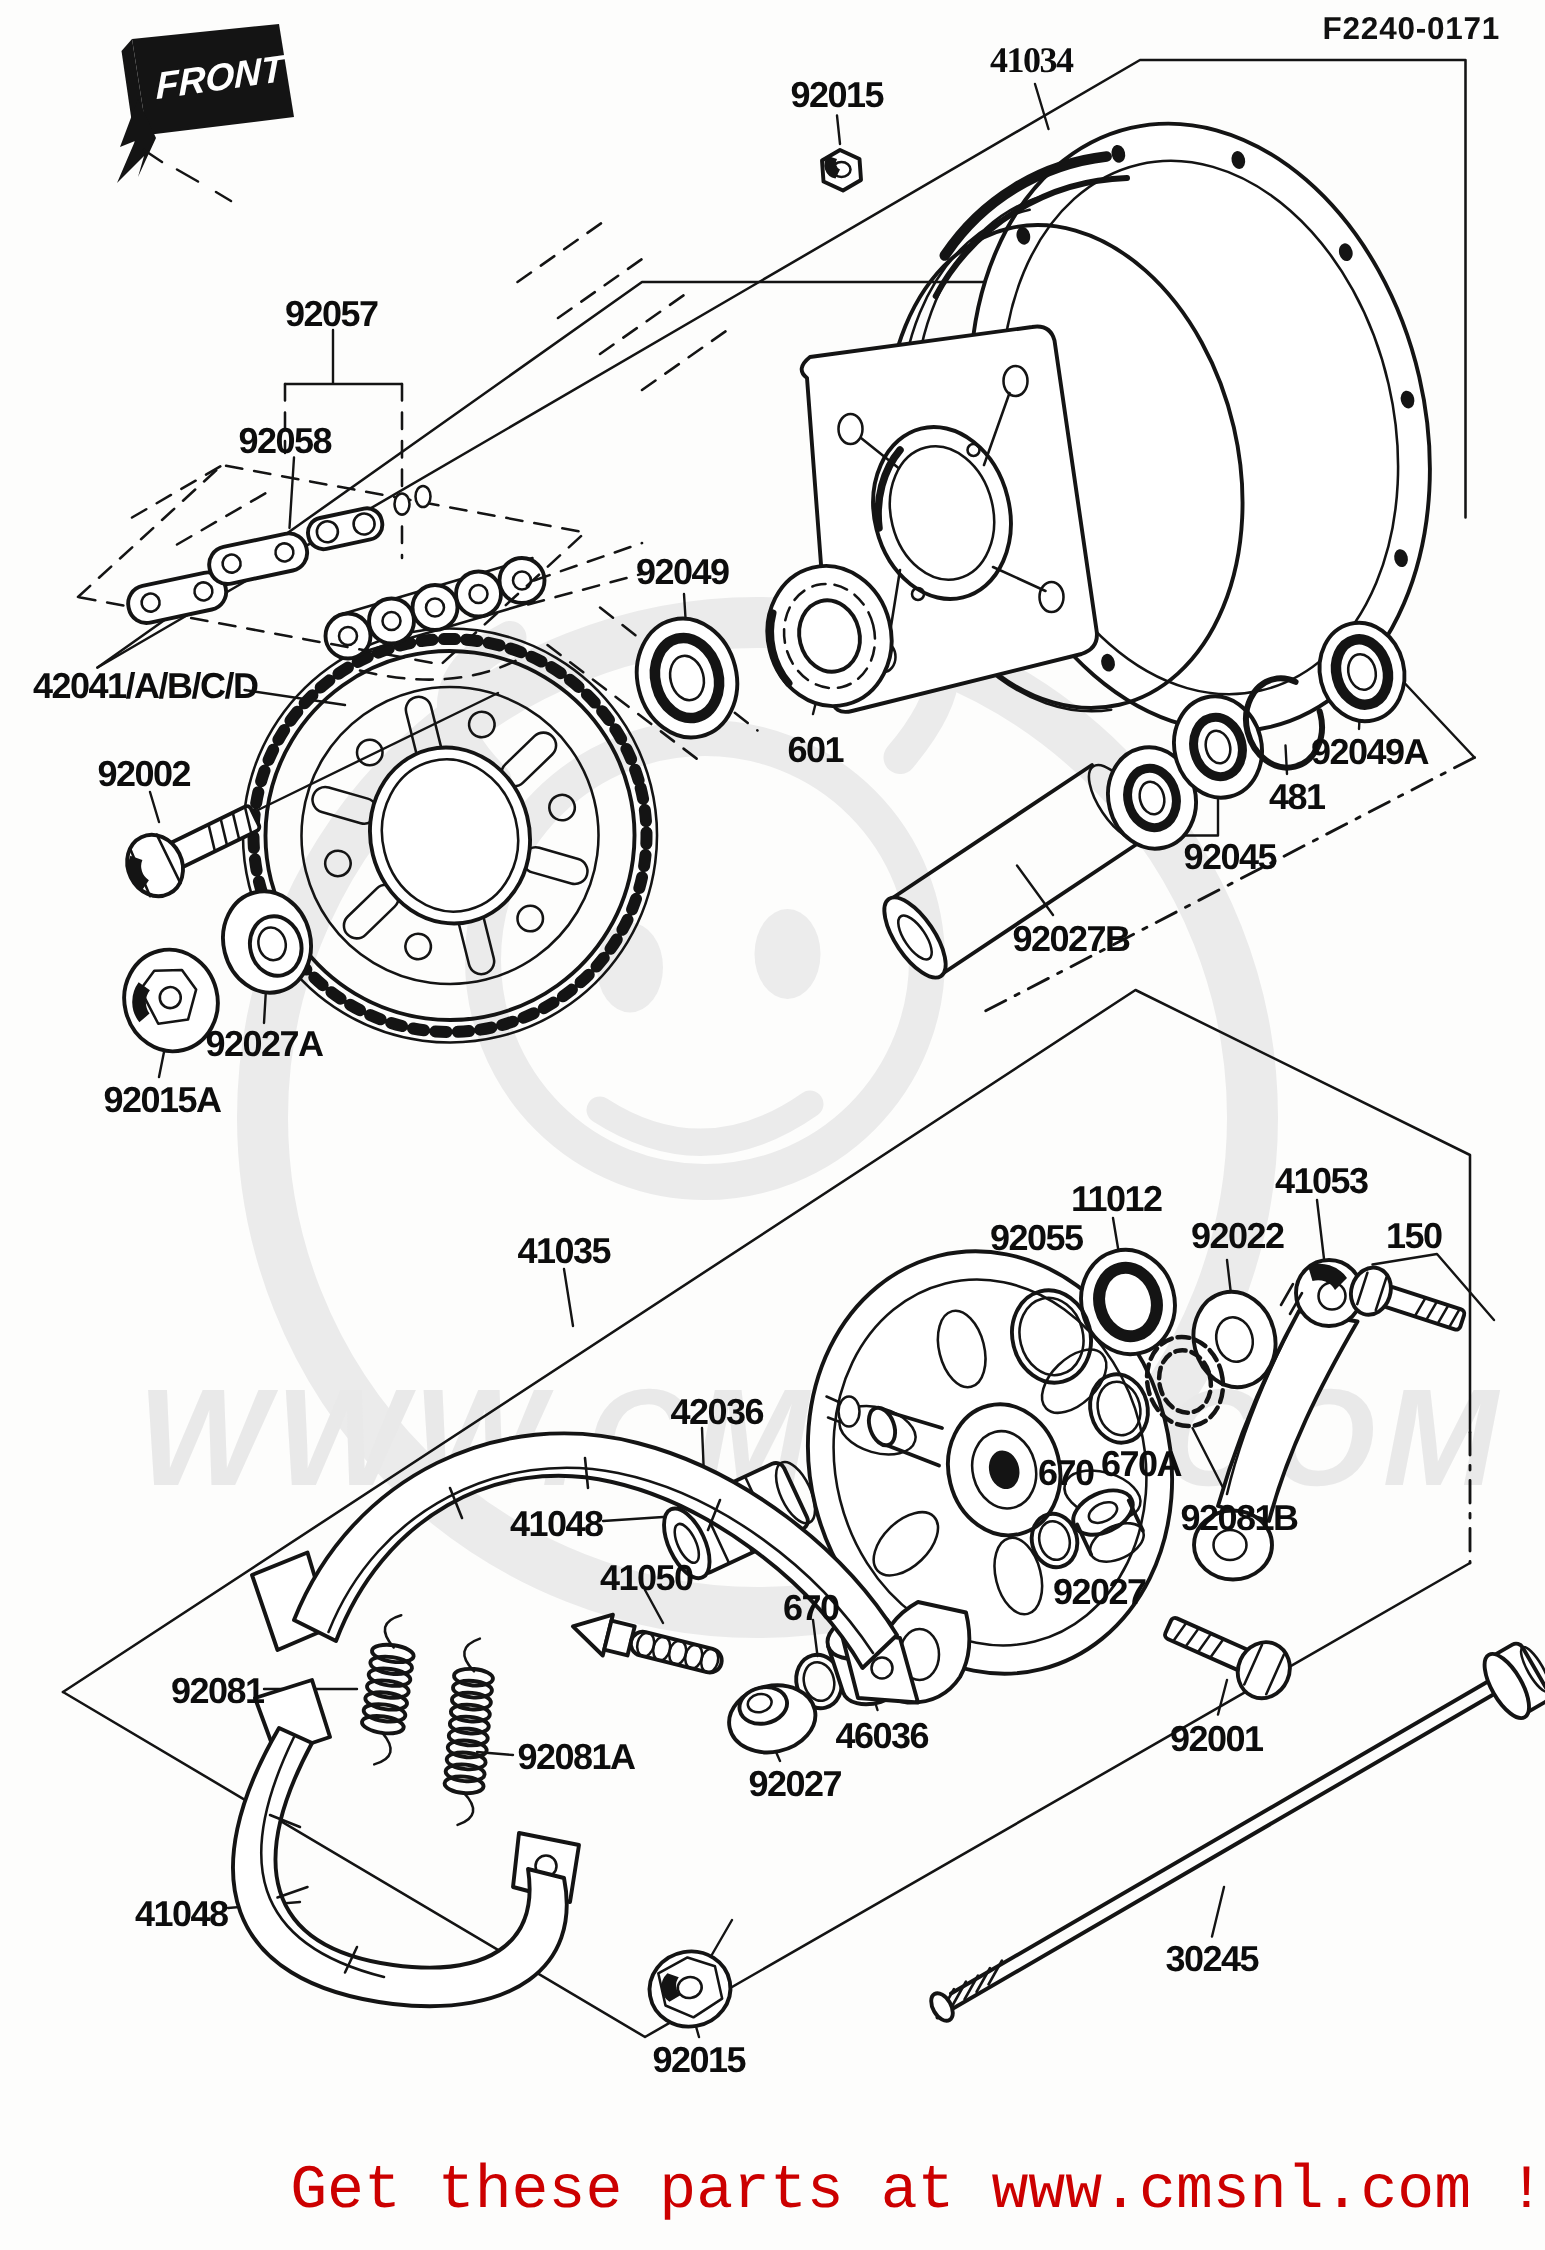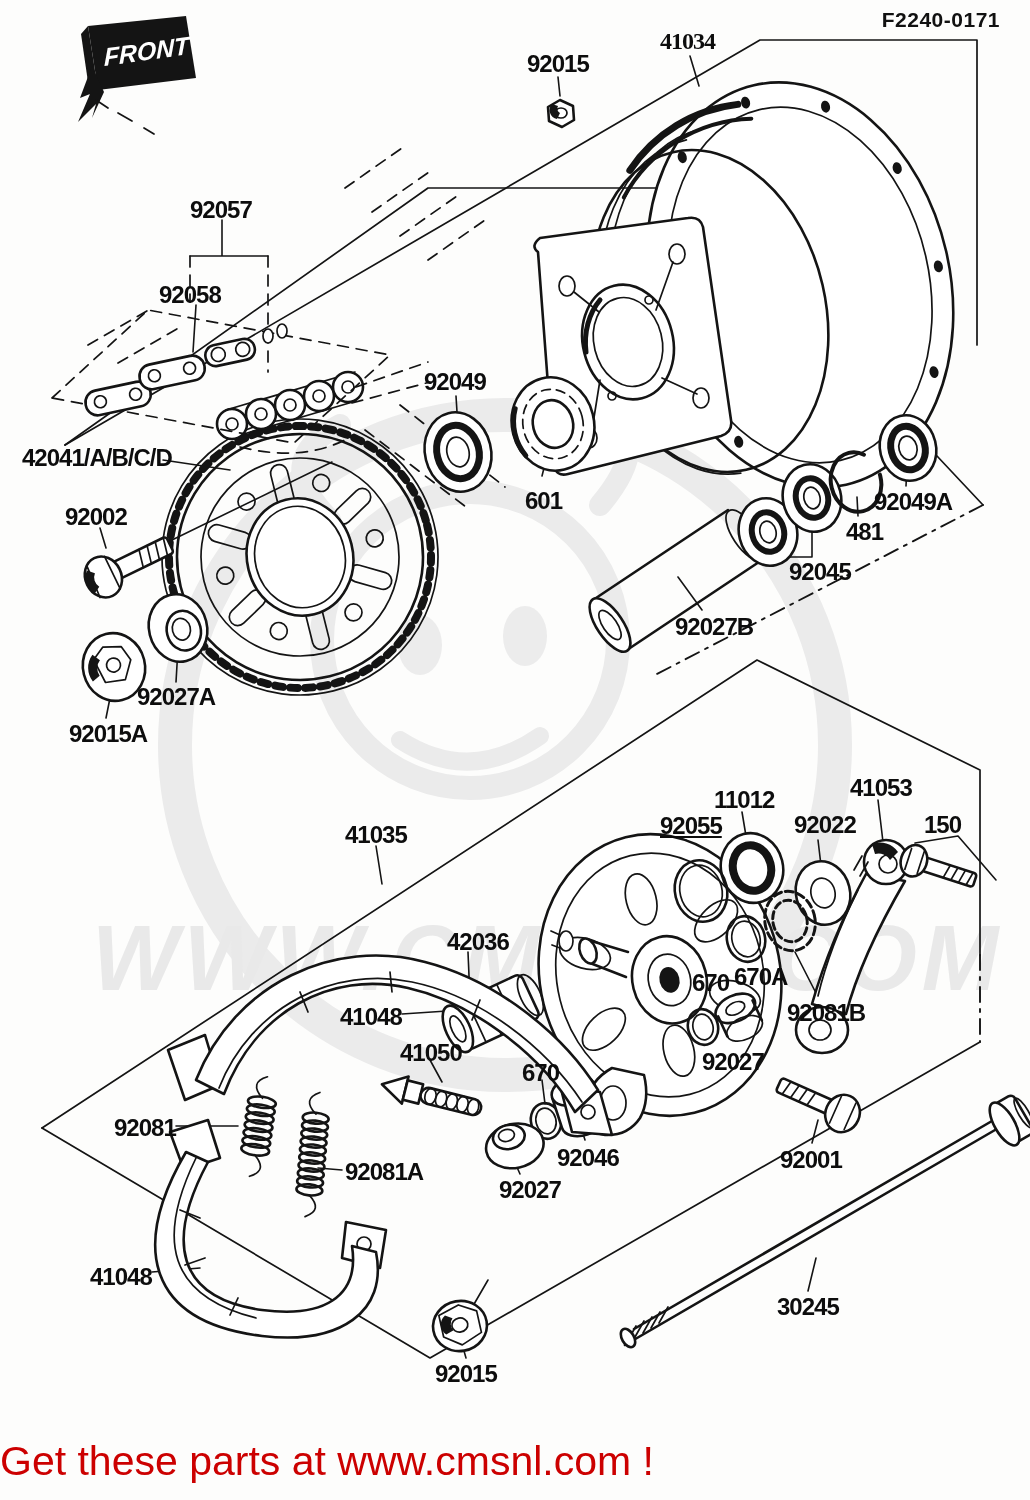--- a/index.html
+++ b/index.html
@@ -1,22 +1,22 @@
 <!DOCTYPE html>
 <html><head>
 <meta charset="utf-8">
 <style>
   html,body{margin:0;padding:0;background:#fff}
   .page{position:relative;width:1030px;height:1500px;background:#fdfdfc;overflow:hidden;
         font-family:"Liberation Sans",sans-serif}
   .title{position:absolute;left:16px;top:6px;font-size:34px;color:#8f8f8f;letter-spacing:1px}
   .code{position:absolute;right:30px;top:8px;font-size:21px;font-weight:bold;color:#111;letter-spacing:.5px}
   .plabel{position:absolute;font-weight:bold;font-size:24px;letter-spacing:-1px;color:#0d0d0d;white-space:nowrap}
-  .footer{position:absolute;left:0;right:0;top:1438px;text-align:left;font-size:41px;
-          font-family:Liberation Sans, sans-serif}
+  .footer{position:absolute;left:0;right:0;top:1438px;text-align:right;font-size:41px;
+          font-family:Liberation Mono, monospace}
   svg.art{position:absolute;left:0;top:0}
   svg.art *{stroke-linecap:round;stroke-linejoin:round}
   .wfill{fill:#fff}
   .thin{stroke-width:1.7px}
   .lead{stroke-width:1.6px}
   .dash{stroke-dasharray:11 8;stroke-width:1.7px}
   .dashdot{stroke-dasharray:15 7 3 7;stroke-width:1.9px}
   .dk{fill:#141414;stroke:none}
   .wm{stroke:#ebebeb;fill:none}
   .wmf{fill:#ececec;stroke:none}
@@ -457,33 +457,33 @@
       <div class="plabel" style="left: 65px; top: 503px;">92002</div>
       <div class="plabel" style="left: 525px; top: 476px; margin-top: 11px;">601</div>
       <div class="plabel" style="left: 874px; top: 488px;">92049A</div>
       <div class="plabel" style="left: 846px; top: 518px;">481</div>
       <div class="plabel" style="left: 789px; top: 558px;">92045</div>
       <div class="plabel" style="left: 675px; top: 613px;">92027B</div>
       <div class="plabel" style="left: 137px; top: 683px;">92027A</div>
       <div class="plabel" style="left: 69px; top: 720px;">92015A</div>
       <div class="plabel" style="left: 345px; top: 821px;">41035</div>
       <div class="plabel" style="left: 714px; top: 786px;">11012</div>
-      <div class="plabel" style="left: 660px; top: 812px; text-decoration: underline;">92055</div>
+      <div class="plabel" style="left: 660px; top: 812px;">92055</div>
       <div class="plabel" style="left: 794px; top: 811px;">92022</div>
       <div class="plabel" style="left: 850px; top: 774px;">41053</div>
       <div class="plabel" style="left: 924px; top: 811px;">150</div>
       <div class="plabel" style="left: 447px; top: 928px;">42036</div>
       <div class="plabel" style="left: 692px; top: 969px;">670</div>
       <div class="plabel" style="left: 734px; top: 963px;">670A</div>
       <div class="plabel" style="left: 787px; top: 999px;">92081B</div>
       <div class="plabel" style="left: 340px; top: 1003px;">41048</div>
       <div class="plabel" style="left: 400px; top: 1039px;">41050</div>
       <div class="plabel" style="left: 522px; top: 1059px;">670</div>
       <div class="plabel" style="left: 114px; top: 1114px;">92081</div>
-      <div class="plabel" style="left: 557px; top: 1144px;">92046</div>
+      <div class="plabel" style="left: 557px; top: 1144px;">46036</div>
       <div class="plabel" style="left: 345px; top: 1158px;">92081A</div>
       <div class="plabel" style="left: 499px; top: 1176px;">92027</div>
       <div class="plabel" style="left: 702px; top: 1048px;">92027</div>
       <div class="plabel" style="left: 780px; top: 1146px;">92001</div>
       <div class="plabel" style="left: 90px; top: 1263px;">41048</div>
       <div class="plabel" style="left: 777px; top: 1293px;">30245</div>
       <div class="plabel" style="left: 435px; top: 1360px;">92015</div>
     </div>
   <div class="footer" style="color: rgb(204, 0, 0);">Get these parts at www.cmsnl.com !</div>
 

